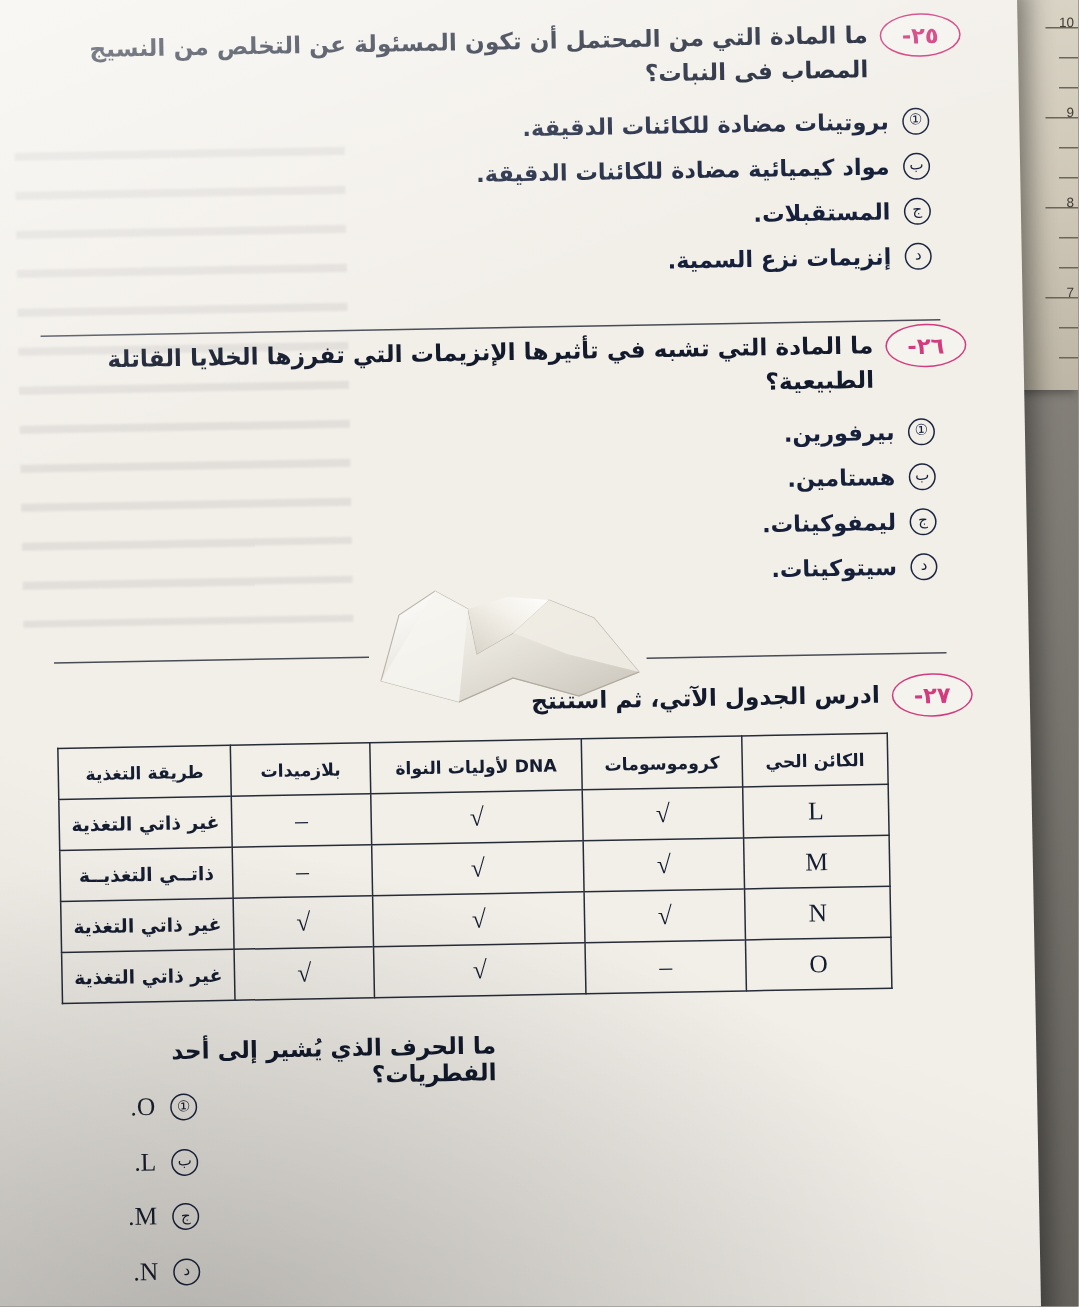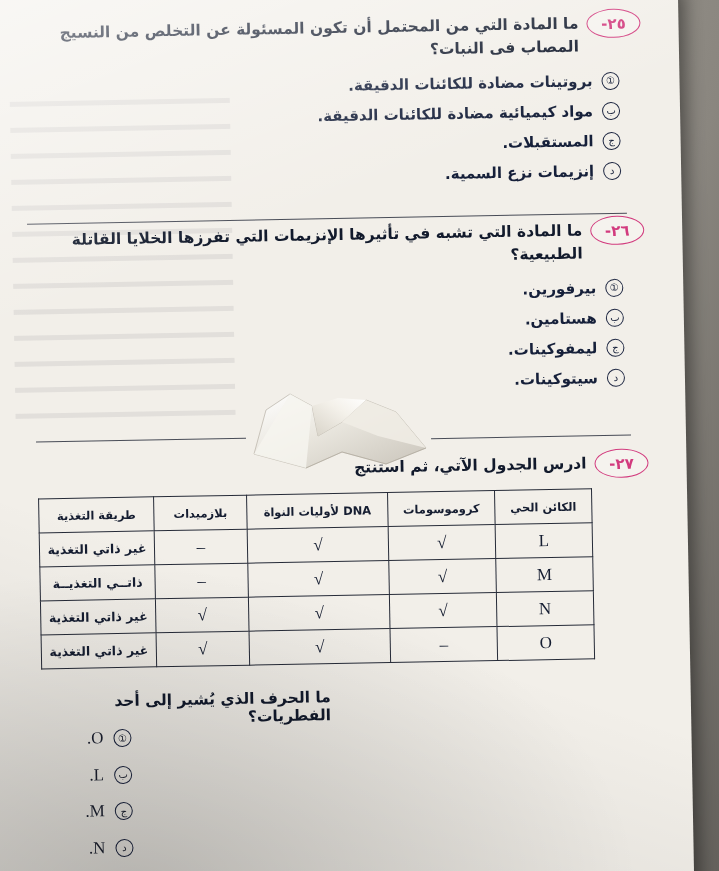--- a/index.html
+++ b/index.html
@@ -226,20 +226,38 @@
     pointer-events: none;
   }
 </style>
 </head>
 <body>
 
 <div id="page">
 
   <div class="desk"></div>
 
+  <div class="ruler">
+    <div class="tick" style="top:18px;width:22px;"></div>
+    <div class="num" style="top:10px;">10</div>
+    <div class="tick" style="top:38px;width:13px;"></div>
+    <div class="tick" style="top:58px;width:13px;"></div>
+    <div class="tick" style="top:78px;width:22px;"></div>
+    <div class="num" style="top:70px;">9</div>
+    <div class="tick" style="top:98px;width:13px;"></div>
+    <div class="tick" style="top:118px;width:13px;"></div>
+    <div class="tick" style="top:138px;width:22px;"></div>
+    <div class="num" style="top:130px;">8</div>
+    <div class="tick" style="top:158px;width:13px;"></div>
+    <div class="tick" style="top:178px;width:13px;"></div>
+    <div class="tick" style="top:198px;width:22px;"></div>
+    <div class="num" style="top:190px;">7</div>
+    <div class="tick" style="top:218px;width:13px;"></div>
+    <div class="tick" style="top:238px;width:13px;"></div>
+  </div>
   <div class="dark-edge"></div>
 
   <div class="sheet">
     <div class="ghost"></div>
 
     <div class="content">
 
       <div class="qblock" style="right:38px; top:26px; width:610px;">
         <div class="qhead">
           <div class="qnum">٢٥-</div>

